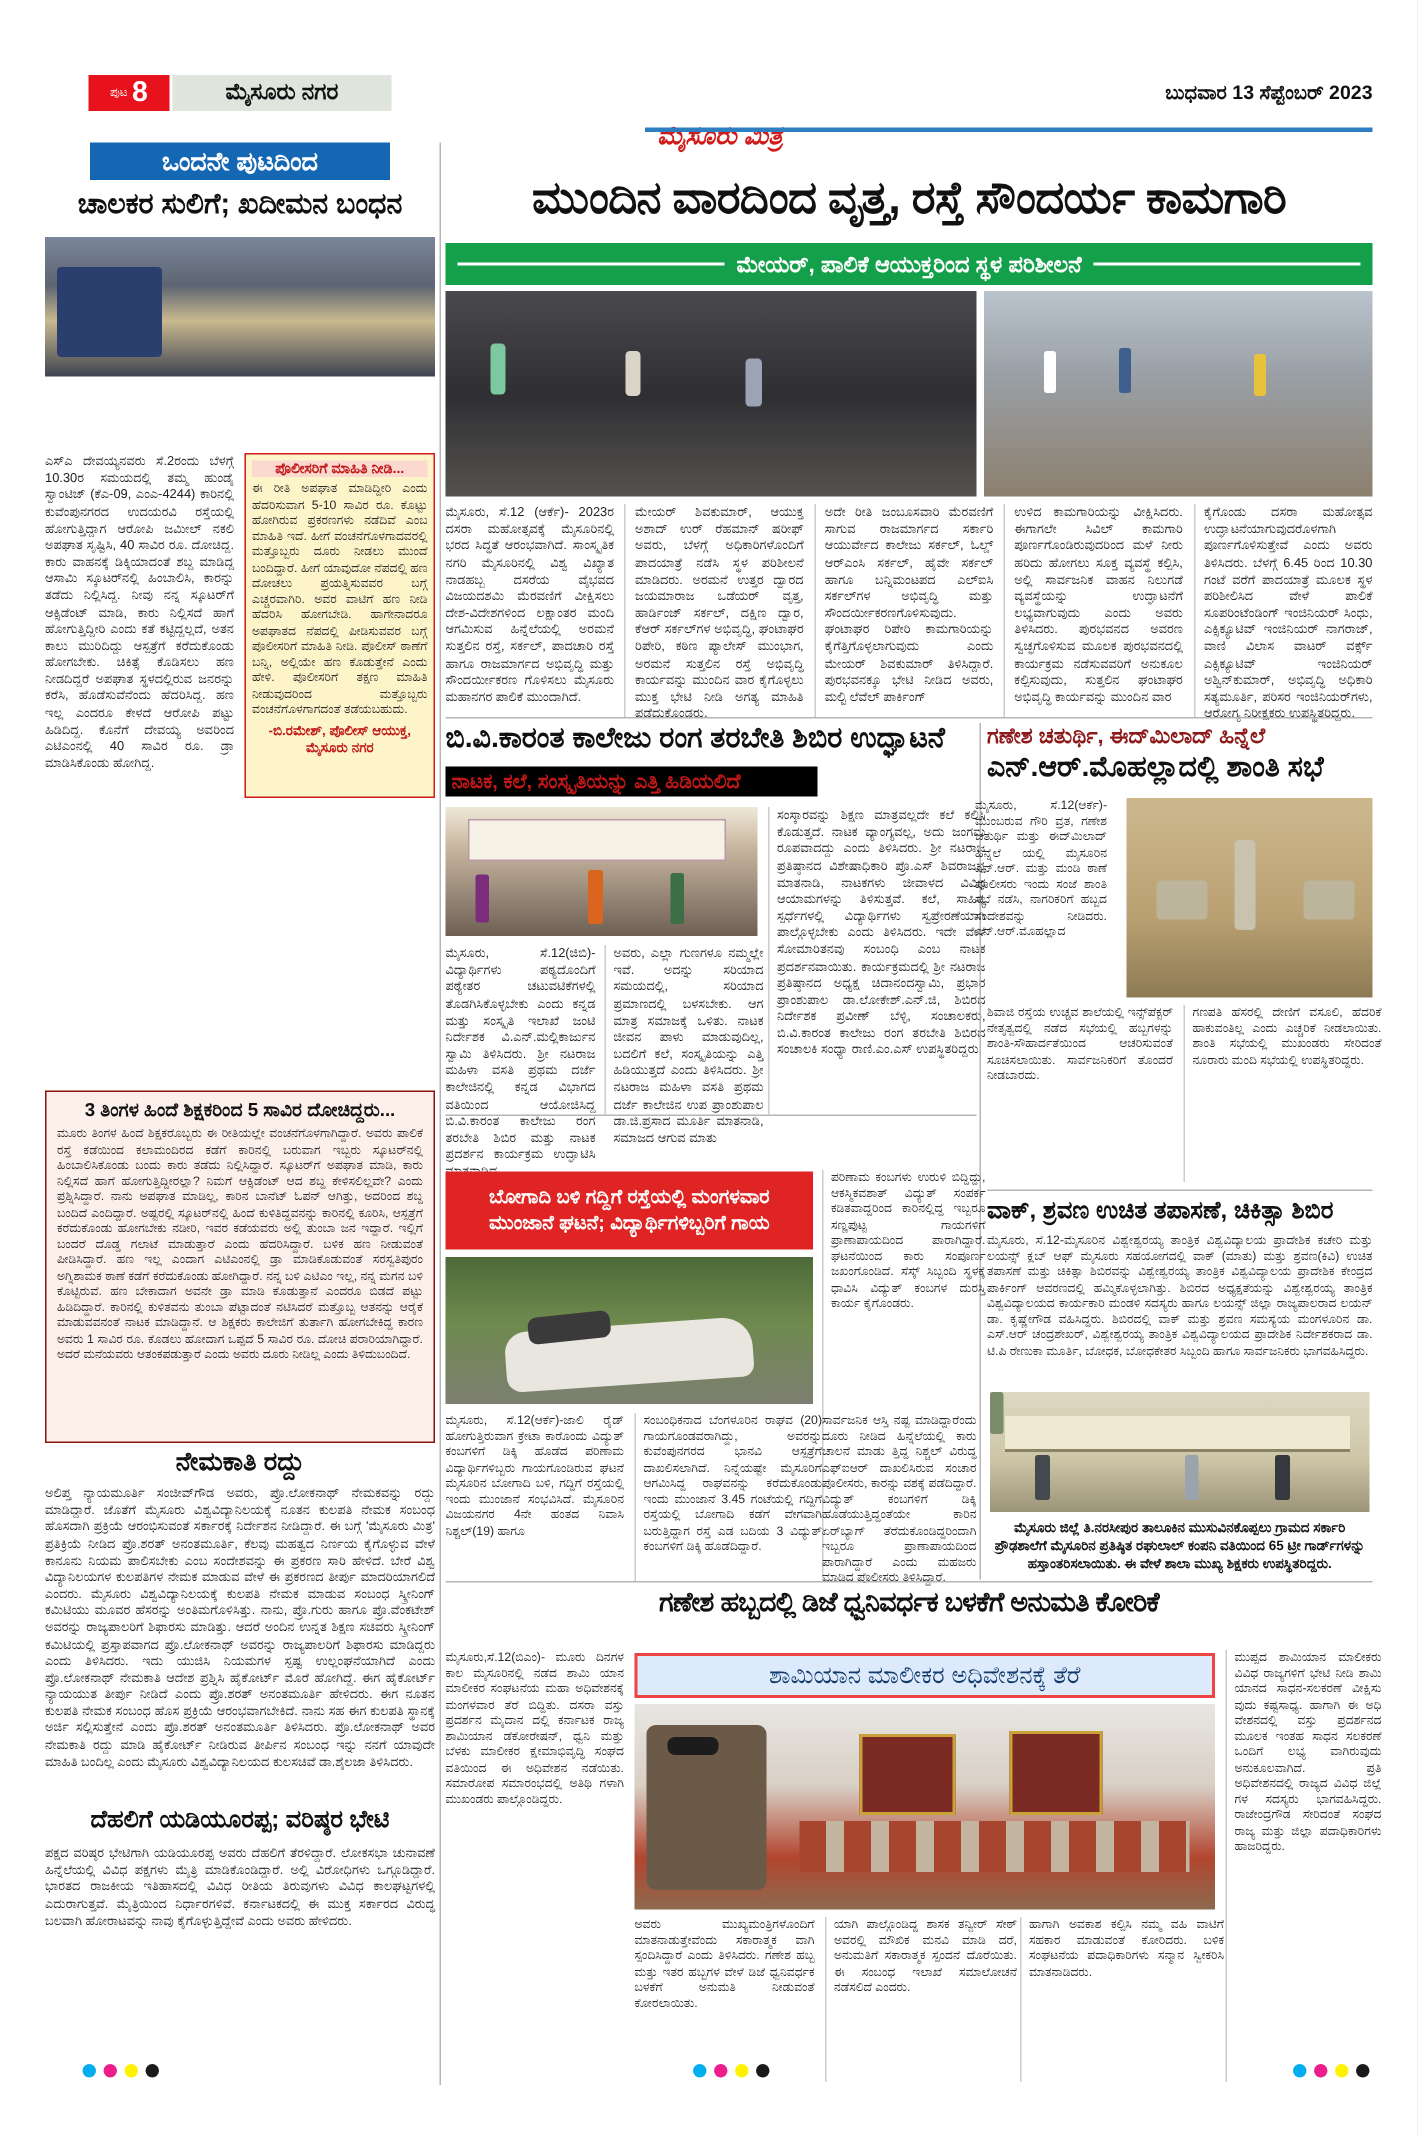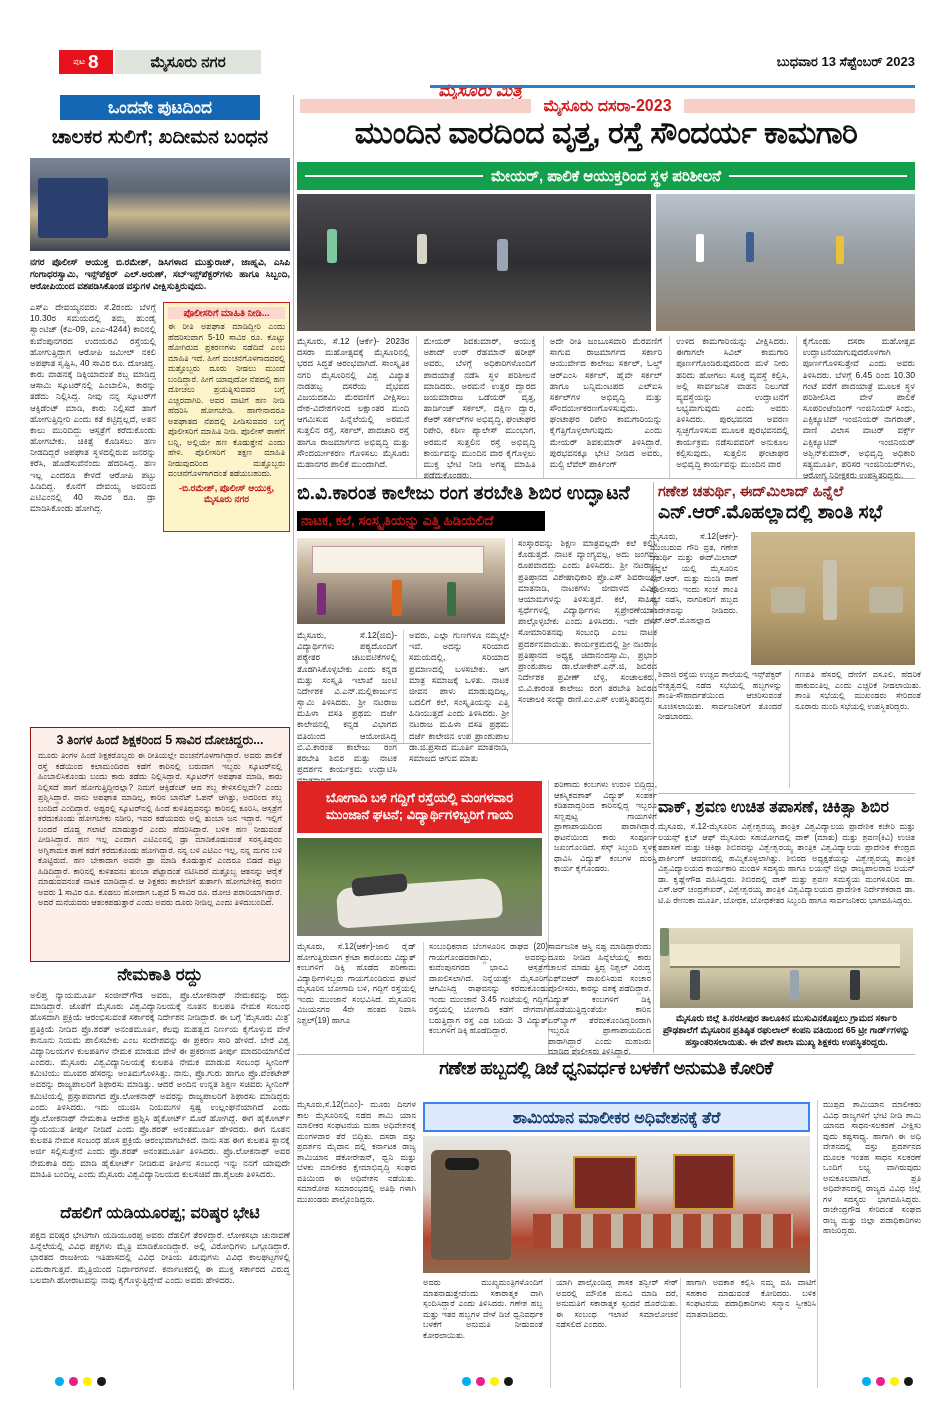--- a/index.html
+++ b/index.html
@@ -31,46 +31,40 @@
   <div class="abs b" style="left:660px;top:54px;width:255px;font-size:13px;text-align:right;">ಬುಧವಾರ 13 ಸೆಪ್ಟೆಂಬರ್ 2023</div>
   <div class="abs" style="left:430px;top:85px;width:485px;height:3px;background:#2d7fc1;"></div>
 
   <div class="abs vline" style="left:293px;top:95px;height:1295px;"></div>
 
   <div class="abs c" style="left:60px;top:95px;width:200px;height:25px;background:#1467b3;color:#fff;font-weight:bold;font-size:17px;line-height:25px;">ಒಂದನೇ ಪುಟದಿಂದ</div>
   <div class="abs c b" style="left:30px;top:126px;width:260px;font-size:19px;">ಚಾಲಕರ ಸುಲಿಗೆ; ಖದೀಮನ ಬಂಧನ</div>
   <div class="abs photo" style="left:30px;top:158px;width:260px;height:93px;background:linear-gradient(180deg,#7a8699 0%,#5d6472 35%,#c9b98f 60%,#3d4350 100%);">
     <div style="position:absolute;left:8px;top:20px;width:70px;height:60px;background:#2a3f6e;border-radius:3px;"></div>
   </div>
-  <div class="abs capt" style="left:30px;top:256px;width:260px;">ನಗರ ಪೊಲೀಸ್ ಆಯುಕ್ತ ಬಿ.ರಮೇಶ್, ಡಿಸಿಗಳಾದ ಮುತ್ತುರಾಜ್, ಜಾಹ್ನವಿ, ಎಸಿಪಿ ಗಂಗಾಧರಸ್ವಾಮಿ, ಇನ್ಸ್‌ಪೆಕ್ಟರ್ ಎಲ್.ಅರುಣ್, ಸಬ್‌ಇನ್ಸ್‌ಪೆಕ್ಟರ್‌ಗಳು ಹಾಗೂ ಸಿಬ್ಬಂದಿ, ಆರೋಪಿಯಿಂದ ವಶಪಡಿಸಿಕೊಂಡ ವಸ್ತುಗಳ ವೀಕ್ಷಿಸುತ್ತಿರುವುದು.</div>
 
   <div class="abs j" style="left:30px;top:302px;width:126px;height:420px;">ಎಸ್‌ಎ ದೇವಯ್ಯನವರು ಸೆ.2ರಂದು ಬೆಳಗ್ಗೆ 10.30ರ ಸಮಯದಲ್ಲಿ ತಮ್ಮ ಹುಂಡೈ ಸ್ವಾಂಟಿಜ್ (ಕೆಎ-09, ಎಂಎ-4244) ಕಾರಿನಲ್ಲಿ ಕುವೆಂಪುನಗರದ ಉದಯರವಿ ರಸ್ತೆಯಲ್ಲಿ ಹೋಗುತ್ತಿದ್ದಾಗ ಆರೋಪಿ ಜಮೀಲ್ ನಕಲಿ ಅಪಘಾತ ಸೃಷ್ಟಿಸಿ, 40 ಸಾವಿರ ರೂ. ದೋಚಿದ್ದ. ಕಾರು ವಾಹನಕ್ಕೆ ಡಿಕ್ಕಿಯಾದಂತೆ ಶಬ್ದ ಮಾಡಿದ್ದ ಆಸಾಮಿ ಸ್ಕೂಟರ್‌ನಲ್ಲಿ ಹಿಂಬಾಲಿಸಿ, ಕಾರನ್ನು ತಡೆದು ನಿಲ್ಲಿಸಿದ್ದ. ನೀವು ನನ್ನ ಸ್ಕೂಟರ್‌ಗೆ ಆಕ್ಸಿಡೆಂಟ್ ಮಾಡಿ, ಕಾರು ನಿಲ್ಲಿಸದೆ ಹಾಗೆ ಹೋಗುತ್ತಿದ್ದೀರಿ ಎಂದು ಕತೆ ಕಟ್ಟಿದ್ದಲ್ಲದೆ, ಅತನ ಕಾಲು ಮುರಿದಿದ್ದು ಆಸ್ಪತ್ರೆಗೆ ಕರೆದುಕೊಂಡು ಹೋಗಬೇಕು. ಚಿಕಿತ್ಸೆ ಕೊಡಿಸಲು ಹಣ ನೀಡದಿದ್ದರೆ ಅಪಘಾತ ಸ್ಥಳದಲ್ಲಿರುವ ಜನರನ್ನು ಕರೆಸಿ, ಹೊಡೆಸುವೆನೆಂದು ಹೆದರಿಸಿದ್ದ. ಹಣ ಇಲ್ಲ ಎಂದರೂ ಕೇಳದೆ ಆರೋಪಿ ಪಟ್ಟು ಹಿಡಿದಿದ್ದ. ಕೊನೆಗೆ ದೇವಯ್ಯ ಅವರಿಂದ ಎಟಿಎಂನಲ್ಲಿ 40 ಸಾವಿರ ರೂ. ಡ್ರಾ ಮಾಡಿಸಿಕೊಂಡು ಹೋಗಿದ್ದ.</div>
 
   <div class="abs" style="left:163px;top:302px;width:127px;height:230px;background:#fdf4c9;border:1.5px solid #d11a1a;padding:4px;box-sizing:border-box;">
     <div class="c b" style="font-size:9.5px;color:#c01818;background:#fbd9cf;margin-bottom:3px;">ಪೊಲೀಸರಿಗೆ ಮಾಹಿತಿ ನೀಡಿ...</div>
     <div class="j2">ಈ ರೀತಿ ಅಪಘಾತ ಮಾಡಿದ್ದೀರಿ ಎಂದು ಹೆದರಿಸುವಾಗ 5-10 ಸಾವಿರ ರೂ. ಕೊಟ್ಟು ಹೋಗಿರುವ ಪ್ರಕರಣಗಳು ನಡೆದಿವೆ ಎಂಬ ಮಾಹಿತಿ ಇದೆ. ಹೀಗೆ ವಂಚನೆಗೊಳಗಾದವರಲ್ಲಿ ಮತ್ತೊಬ್ಬರು ದೂರು ನೀಡಲು ಮುಂದೆ ಬಂದಿದ್ದಾರೆ. ಹೀಗೆ ಯಾವುದೋ ನೆಪದಲ್ಲಿ ಹಣ ದೋಚಲು ಪ್ರಯತ್ನಿಸುವವರ ಬಗ್ಗೆ ಎಚ್ಚರವಾಗಿರಿ. ಅವರ ವಾಟಿಗೆ ಹಣ ನೀಡಿ ಹೆದರಿಸಿ ಹೋಗಬೇಡಿ. ಹಾಗೇನಾದರೂ ಅಪಘಾತದ ನೆಪದಲ್ಲಿ ಪೀಡಿಸುವವರ ಬಗ್ಗೆ ಪೊಲೀಸರಿಗೆ ಮಾಹಿತಿ ನೀಡಿ. ಪೊಲೀಸ್ ಠಾಣೆಗೆ ಬನ್ನಿ, ಅಲ್ಲಿಯೇ ಹಣ ಕೊಡುತ್ತೇನೆ ಎಂದು ಹೇಳಿ. ಪೊಲೀಸರಿಗೆ ತಕ್ಷಣ ಮಾಹಿತಿ ನೀಡುವುದರಿಂದ ಮತ್ತೊಬ್ಬರು ವಂಚನೆಗೊಳಗಾಗದಂತೆ ತಡೆಯಬಹುದು.</div>
     <div class="c b" style="font-size:9px;color:#c01818;margin-top:3px;">-ಬಿ.ರಮೇಶ್, ಪೊಲೀಸ್ ಆಯುಕ್ತ, ಮೈಸೂರು ನಗರ</div>
   </div>
 
   <div class="abs" style="left:30px;top:727px;width:260px;height:235px;background:#fdf0ea;border:1.5px solid #8d1111;padding:5px 7px;box-sizing:border-box;">
     <div class="c b" style="font-size:12.5px;margin-bottom:3px;">3 ತಿಂಗಳ ಹಿಂದೆ ಶಿಕ್ಷಕರಿಂದ 5 ಸಾವಿರ ದೋಚಿದ್ದರು...</div>
     <div class="j2">ಮೂರು ತಿಂಗಳ ಹಿಂದೆ ಶಿಕ್ಷಕರೊಬ್ಬರು ಈ ರೀತಿಯಲ್ಲೇ ವಂಚನೆಗೊಳಗಾಗಿದ್ದಾರೆ. ಅವರು ಪಾಲಿಕೆ ರಸ್ತೆ ಕಡೆಯಿಂದ ಕಲಾಮಂದಿರದ ಕಡೆಗೆ ಕಾರಿನಲ್ಲಿ ಬರುವಾಗ ಇಬ್ಬರು ಸ್ಕೂಟರ್‌ನಲ್ಲಿ ಹಿಂಬಾಲಿಸಿಕೊಂಡು ಬಂದು ಕಾರು ತಡೆದು ನಿಲ್ಲಿಸಿದ್ದಾರೆ. ಸ್ಕೂಟರ್‌ಗೆ ಅಪಘಾತ ಮಾಡಿ, ಕಾರು ನಿಲ್ಲಿಸದೆ ಹಾಗೆ ಹೋಗುತ್ತಿದ್ದೀರಲ್ಲಾ? ನಿಮಗೆ ಆಕ್ಸಿಡೆಂಟ್ ಆದ ಶಬ್ದ ಕೇಳಿಸಲಿಲ್ಲವೇ? ಎಂದು ಪ್ರಶ್ನಿಸಿದ್ದಾರೆ. ನಾನು ಅಪಘಾತ ಮಾಡಿಲ್ಲ, ಕಾರಿನ ಬಾನೆಟ್ ಓಪನ್ ಆಗಿತ್ತು, ಅದರಿಂದ ಶಬ್ದ ಬಂದಿದೆ ಎಂದಿದ್ದಾರೆ. ಅಷ್ಟರಲ್ಲಿ ಸ್ಕೂಟರ್‌ನಲ್ಲಿ ಹಿಂದೆ ಕುಳಿತಿದ್ದವನನ್ನು ಕಾರಿನಲ್ಲಿ ಕೂರಿಸಿ, ಆಸ್ಪತ್ರೆಗೆ ಕರೆದುಕೊಂಡು ಹೋಗಬೇಕು ನಡೀರಿ, ಇವರ ಕಡೆಯವರು ಅಲ್ಲಿ ತುಂಬಾ ಜನ ಇದ್ದಾರೆ. ಇಲ್ಲಿಗೆ ಬಂದರೆ ದೊಡ್ಡ ಗಲಾಟೆ ಮಾಡುತ್ತಾರೆ ಎಂದು ಹೆದರಿಸಿದ್ದಾರೆ. ಬಳಿಕ ಹಣ ನೀಡುವಂತೆ ಪೀಡಿಸಿದ್ದಾರೆ. ಹಣ ಇಲ್ಲ ಎಂದಾಗ ಎಟಿಎಂನಲ್ಲಿ ಡ್ರಾ ಮಾಡಿಕೊಡುವಂತೆ ಸರಸ್ವತಿಪುರಂ ಅಗ್ನಿಶಾಮಕ ಠಾಣೆ ಕಡೆಗೆ ಕರೆದುಕೊಂಡು ಹೋಗಿದ್ದಾರೆ. ನನ್ನ ಬಳಿ ಎಟಿಎಂ ಇಲ್ಲ, ನನ್ನ ಮಗನ ಬಳಿ ಕೊಟ್ಟಿರುವೆ. ಹಣ ಬೇಕಾದಾಗ ಅವನೇ ಡ್ರಾ ಮಾಡಿ ಕೊಡುತ್ತಾನೆ ಎಂದರೂ ಬಿಡದೆ ಪಟ್ಟು ಹಿಡಿದಿದ್ದಾರೆ. ಕಾರಿನಲ್ಲಿ ಕುಳಿತವನು ತುಂಬಾ ಪೆಟ್ಟಾದಂತೆ ನಟಿಸಿದರೆ ಮತ್ತೊಬ್ಬ ಆತನನ್ನು ಆರೈಕೆ ಮಾಡುವವನಂತೆ ನಾಟಕ ಮಾಡಿದ್ದಾನೆ. ಆ ಶಿಕ್ಷಕರು ಕಾಲೇಜಿಗೆ ತುರ್ತಾಗಿ ಹೋಗಬೇಕಿದ್ದ ಕಾರಣ ಅವರು 1 ಸಾವಿರ ರೂ. ಕೊಡಲು ಹೋದಾಗ ಒಪ್ಪದೆ 5 ಸಾವಿರ ರೂ. ದೋಚಿ ಪರಾರಿಯಾಗಿದ್ದಾರೆ. ಅದರೆ ಮನೆಯವರು ಆತಂಕಪಡುತ್ತಾರೆ ಎಂದು ಅವರು ದೂರು ನೀಡಿಲ್ಲ ಎಂದು ತಿಳಿದುಬಂದಿದೆ.</div>
   </div>
 
   <div class="abs c b" style="left:30px;top:965px;width:260px;font-size:17px;">ನೇಮಕಾತಿ ರದ್ದು</div>
   <div class="abs j" style="left:30px;top:990px;width:260px;height:210px;">ಅಲಿಪ್ತ ನ್ಯಾಯಮೂರ್ತಿ ಸಂಜೀವ್‌ಗೌಡ ಅವರು, ಪ್ರೊ.ಲೋಕನಾಥ್ ನೇಮಕವನ್ನು ರದ್ದು ಮಾಡಿದ್ದಾರೆ. ಜೊತೆಗೆ ಮೈಸೂರು ವಿಶ್ವವಿದ್ಯಾನಿಲಯಕ್ಕೆ ನೂತನ ಕುಲಪತಿ ನೇಮಕ ಸಂಬಂಧ ಹೊಸದಾಗಿ ಪ್ರಕ್ರಿಯೆ ಆರಂಭಿಸುವಂತೆ ಸರ್ಕಾರಕ್ಕೆ ನಿರ್ದೇಶನ ನೀಡಿದ್ದಾರೆ. ಈ ಬಗ್ಗೆ 'ಮೈಸೂರು ಮಿತ್ರ' ಪ್ರತಿಕ್ರಿಯೆ ನೀಡಿದ ಪ್ರೊ.ಶರತ್ ಅನಂತಮೂರ್ತಿ, ಕೆಲವು ಮಹತ್ವದ ನಿರ್ಣಯ ಕೈಗೊಳ್ಳುವ ವೇಳೆ ಕಾನೂನು ನಿಯಮ ಪಾಲಿಸಬೇಕು ಎಂಬ ಸಂದೇಶವನ್ನು ಈ ಪ್ರಕರಣ ಸಾರಿ ಹೇಳಿದೆ. ಬೇರೆ ವಿಶ್ವ ವಿದ್ಯಾನಿಲಯಗಳ ಕುಲಪತಿಗಳ ನೇಮಕ ಮಾಡುವ ವೇಳೆ ಈ ಪ್ರಕರಣದ ತೀರ್ಪು ಮಾದರಿಯಾಗಲಿದೆ ಎಂದರು. ಮೈಸೂರು ವಿಶ್ವವಿದ್ಯಾನಿಲಯಕ್ಕೆ ಕುಲಪತಿ ನೇಮಕ ಮಾಡುವ ಸಂಬಂಧ ಸ್ಕ್ರೀನಿಂಗ್ ಕಮಿಟಿಯು ಮೂವರ ಹೆಸರನ್ನು ಅಂತಿಮಗೊಳಿಸಿತ್ತು. ನಾನು, ಪ್ರೊ.ಗುರು ಹಾಗೂ ಪ್ರೊ.ವೆಂಕಟೇಶ್ ಅವರನ್ನು ರಾಜ್ಯಪಾಲರಿಗೆ ಶಿಫಾರಸು ಮಾಡಿತ್ತು. ಆದರೆ ಅಂದಿನ ಉನ್ನತ ಶಿಕ್ಷಣ ಸಚಿವರು ಸ್ಕ್ರೀನಿಂಗ್ ಕಮಿಟಿಯಲ್ಲಿ ಪ್ರಸ್ತಾಪವಾಗದ ಪ್ರೊ.ಲೋಕನಾಥ್ ಅವರನ್ನು ರಾಜ್ಯಪಾಲರಿಗೆ ಶಿಫಾರಸು ಮಾಡಿದ್ದರು ಎಂದು ತಿಳಿಸಿದರು. ಇದು ಯುಜಿಸಿ ನಿಯಮಗಳ ಸ್ಪಷ್ಟ ಉಲ್ಲಂಘನೆಯಾಗಿದೆ ಎಂದು ಪ್ರೊ.ಲೋಕನಾಥ್ ನೇಮಕಾತಿ ಆದೇಶ ಪ್ರಶ್ನಿಸಿ ಹೈಕೋರ್ಟ್ ಮೊರೆ ಹೋಗಿದ್ದೆ. ಈಗ ಹೈಕೋರ್ಟ್ ನ್ಯಾಯಯುತ ತೀರ್ಪು ನೀಡಿದೆ ಎಂದು ಪ್ರೊ.ಶರತ್ ಅನಂತಮೂರ್ತಿ ಹೇಳಿದರು. ಈಗ ನೂತನ ಕುಲಪತಿ ನೇಮಕ ಸಂಬಂಧ ಹೊಸ ಪ್ರಕ್ರಿಯೆ ಆರಂಭವಾಗಬೇಕಿದೆ. ನಾನು ಸಹ ಈಗ ಕುಲಪತಿ ಸ್ಥಾನಕ್ಕೆ ಅರ್ಜಿ ಸಲ್ಲಿಸುತ್ತೇನೆ ಎಂದು ಪ್ರೊ.ಶರತ್ ಅನಂತಮೂರ್ತಿ ತಿಳಿಸಿದರು. ಪ್ರೊ.ಲೋಕನಾಥ್ ಅವರ ನೇಮಕಾತಿ ರದ್ದು ಮಾಡಿ ಹೈಕೋರ್ಟ್ ನೀಡಿರುವ ತೀರ್ಪಿನ ಸಂಬಂಧ ಇನ್ನು ನನಗೆ ಯಾವುದೇ ಮಾಹಿತಿ ಬಂದಿಲ್ಲ ಎಂದು ಮೈಸೂರು ವಿಶ್ವವಿದ್ಯಾನಿಲಯದ ಕುಲಸಚಿವೆ ಡಾ.ಶೈಲಜಾ ತಿಳಿಸಿದರು.</div>
 
   <div class="abs c b" style="left:30px;top:1204px;width:260px;font-size:16px;">ದೆಹಲಿಗೆ ಯಡಿಯೂರಪ್ಪ; ವರಿಷ್ಠರ ಭೇಟಿ</div>
   <div class="abs j" style="left:30px;top:1230px;width:260px;height:155px;">ಪಕ್ಷದ ವರಿಷ್ಠರ ಭೇಟಿಗಾಗಿ ಯಡಿಯೂರಪ್ಪ ಅವರು ದೆಹಲಿಗೆ ತೆರಳಿದ್ದಾರೆ. ಲೋಕಸಭಾ ಚುನಾವಣೆ ಹಿನ್ನೆಲೆಯಲ್ಲಿ ವಿವಿಧ ಪಕ್ಷಗಳು ಮೈತ್ರಿ ಮಾಡಿಕೊಂಡಿದ್ದಾರೆ. ಅಲ್ಲಿ ವಿರೋಧಿಗಳು ಒಗ್ಗೂಡಿದ್ದಾರೆ. ಭಾರತದ ರಾಜಕೀಯ ಇತಿಹಾಸದಲ್ಲಿ ವಿವಿಧ ರೀತಿಯ ತಿರುವುಗಳು ವಿವಿಧ ಕಾಲಘಟ್ಟಗಳಲ್ಲಿ ಎದುರಾಗುತ್ತವೆ. ಮೈತ್ರಿಯಿಂದ ನಿರ್ಧಾರಗಳಿವೆ. ಕರ್ನಾಟಕದಲ್ಲಿ ಈ ಮುಕ್ತ ಸರ್ಕಾರದ ವಿರುದ್ಧ ಬಲವಾಗಿ ಹೋರಾಟವನ್ನು ನಾವು ಕೈಗೊಳ್ಳುತ್ತಿದ್ದೇವೆ ಎಂದು ಅವರು ಹೇಳಿದರು.</div>
 
-  <div class="abs" style="left:300px;top:95px;width:615px;height:22px;display:flex;align-items:center;">
-    <div style="flex:1;height:14px;background:#f6cfc6;"></div>
-    <div class="b" style="color:#d11a1a;font-size:16px;padding:0 12px;">ಮೈಸೂರು ದಸರಾ-2023</div>
-    <div style="flex:1;height:14px;background:#f6cfc6;"></div>
-  </div>
   <div class="abs" style="left:297px;top:162px;width:618px;height:28px;background:#14a04a;display:flex;align-items:center;">
     <div class="dash"></div>
     <div class="b" style="color:#fff;font-size:15px;">ಮೇಯರ್, ಪಾಲಿಕೆ ಆಯುಕ್ತರಿಂದ ಸ್ಥಳ ಪರಿಶೀಲನೆ</div>
     <div class="dash"></div>
   </div>
   <div class="abs c b" style="left:297px;top:116px;width:618px;font-size:30px;letter-spacing:-0.5px;">ಮುಂದಿನ ವಾರದಿಂದ ವೃತ್ತ, ರಸ್ತೆ ಸೌಂದರ್ಯ ಕಾಮಗಾರಿ</div>
   <div class="abs photo" style="left:297px;top:194px;width:354px;height:137px;background:linear-gradient(180deg,#4a4a4e 0%,#2f2f33 50%,#55524e 100%);">
     <div style="position:absolute;left:30px;top:35px;width:10px;height:34px;background:#7ec8a0;border-radius:3px;"></div>
     <div style="position:absolute;left:120px;top:40px;width:10px;height:30px;background:#d8d4c8;border-radius:3px;"></div>
     <div style="position:absolute;left:200px;top:45px;width:11px;height:32px;background:#9aa4b5;border-radius:3px;"></div>
@@ -133,21 +127,21 @@
     <div style="position:absolute;left:30px;top:42px;width:10px;height:30px;background:#44494e;border-radius:2px;"></div>
     <div style="position:absol;left:80px;top:44px;width:9px;height:28px;background:#7a8c6a;border-radius:2px;"></div>
     <div style="position:absolute;left:130px;top:42px;width:9px;height:30px;background:#9aa4ad;border-radius:2px;"></div>
     <div style="position:absolute;left:190px;top:42px;width:10px;height:30px;background:#35383c;border-radius:2px;"></div>
   </div>
   <div class="abs capt" style="left:658px;top:1012px;width:257px;text-align:center;">ಮೈಸೂರು ಜಿಲ್ಲೆ ತಿ.ನರಸೀಪುರ ತಾಲೂಕಿನ ಮುಸುವಿನಕೊಪ್ಪಲು ಗ್ರಾಮದ ಸರ್ಕಾರಿ ಪ್ರೌಢಶಾಲೆಗೆ ಮೈಸೂರಿನ ಪ್ರತಿಷ್ಠಿತ ರಘುಲಾಲ್ ಕಂಪನಿ ವತಿಯಿಂದ 65 ಟ್ರೀ ಗಾರ್ಡ್‌ಗಳನ್ನು ಹಸ್ತಾಂತರಿಸಲಾಯಿತು. ಈ ವೇಳೆ ಶಾಲಾ ಮುಖ್ಯ ಶಿಕ್ಷಕರು ಉಪಸ್ಥಿತರಿದ್ದರು.</div>
 
   <div class="abs hline" style="left:297px;top:1054px;width:618px;"></div>
   <div class="abs c b" style="left:297px;top:1058px;width:618px;font-size:18px;letter-spacing:-0.5px;">ಗಣೇಶ ಹಬ್ಬದಲ್ಲಿ ಡಿಜೆ ಧ್ವನಿವರ್ಧಕ ಬಳಕೆಗೆ ಅನುಮತಿ ಕೋರಿಕೆ</div>
   <div class="abs j2" style="left:297px;top:1100px;width:119px;height:288px;">ಮೈಸೂರು,ಸೆ.12(ಬಿಎಂ)- ಮೂರು ದಿನಗಳ ಕಾಲ ಮೈಸೂರಿನಲ್ಲಿ ನಡೆದ ಶಾಮಿ ಯಾನ ಮಾಲೀಕರ ಸಂಘಟನೆಯ ಮಹಾ ಅಧಿವೇಶನಕ್ಕೆ ಮಂಗಳವಾರ ತೆರೆ ಬಿದ್ದಿತು. ದಸರಾ ವಸ್ತು ಪ್ರದರ್ಶನ ಮೈದಾನ ದಲ್ಲಿ ಕರ್ನಾಟಕ ರಾಜ್ಯ ಶಾಮಿಯಾನ ಡೆಕೋರೇಷನ್, ಧ್ವನಿ ಮತ್ತು ಬೆಳಕು ಮಾಲೀಕರ ಕ್ಷೇಮಾಭಿವೃದ್ಧಿ ಸಂಘದ ವತಿಯಿಂದ ಈ ಅಧಿವೇಶನ ನಡೆಯಿತು. ಸಮಾರೋಪ ಸಮಾರಂಭದಲ್ಲಿ ಅತಿಥಿ ಗಳಾಗಿ ಮುಖಂಡರು ಪಾಲ್ಗೊಂಡಿದ್ದರು.</div>
-  <div class="abs c" style="left:423px;top:1102px;width:387px;height:30px;background:#ddeafb;border:2px solid #3b82f6;color:#123a6b;font-weight:bold;font-size:16px;line-height:28px;box-sizing:border-box;">ಶಾಮಿಯಾನ ಮಾಲೀಕರ ಅಧಿವೇಶನಕ್ಕೆ ತೆರೆ</div>
+  <div class="abs c" style="left:423px;top:1102px;width:387px;height:30px;background:#ddeafb;border:2px solid #ef4444;color:#123a6b;font-weight:normal;font-size:16px;line-height:28px;box-sizing:border-box;">ಶಾಮಿಯಾನ ಮಾಲೀಕರ ಅಧಿವೇಶನಕ್ಕೆ ತೆರೆ</div>
   <div class="abs photo" style="left:423px;top:1136px;width:387px;height:137px;background:linear-gradient(180deg,#e8e6e2 0%,#d8cfc4 40%,#b2452f 75%,#8d6a4e 100%);">
     <div style="position:absolute;left:8px;top:14px;width:80px;height:110px;background:#6b5a48;border-radius:6px;"></div>
     <div style="position:absolute;left:22px;top:22px;width:34px;height:12px;background:#1c1c1c;border-radius:5px;"></div>
     <div style="position:absolute;left:150px;top:20px;width:60px;height:50px;background:#7a2a22;border:2px solid #caa23a;"></div>
     <div style="position:absolute;left:250px;top:18px;width:58px;height:52px;background:#7a2a22;border:2px solid #caa23a;"></div>
     <div style="position:absolute;left:110px;top:78px;width:260px;height:34px;background:repeating-linear-gradient(90deg,#a8452f 0 18px,#c2b49e 18px 30px);"></div>
   </div>
   <div class="abs j2" style="left:423px;top:1278px;width:120px;height:110px;">ಅವರು ಮುಖ್ಯಮಂತ್ರಿಗಳೊಂದಿಗೆ ಮಾತನಾಡುತ್ತೇವೆಂದು ಸಕಾರಾತ್ಮಕ ವಾಗಿ ಸ್ಪಂದಿಸಿದ್ದಾರೆ ಎಂದು ತಿಳಿಸಿದರು. ಗಣೇಶ ಹಬ್ಬ ಮತ್ತು ಇತರ ಹಬ್ಬಗಳ ವೇಳೆ ಡಿಜೆ ಧ್ವನಿವರ್ಧಕ ಬಳಕೆಗೆ ಅನುಮತಿ ನೀಡುವಂತೆ ಕೋರಲಾಯಿತು.</div>
   <div class="abs j2" style="left:550px;top:1278px;width:122px;height:110px;border-left:1px solid #ccc;padding-left:5px;">ಯಾಗಿ ಪಾಲ್ಗೊಂಡಿದ್ದ ಶಾಸಕ ತನ್ವೀರ್ ಸೇಠ್ ಅವರಲ್ಲಿ ಮೌಖಿಕ ಮನವಿ ಮಾಡಿ ದರೆ, ಅನುಮತಿಗೆ ಸಕಾರಾತ್ಮಕ ಸ್ಪಂದನೆ ದೊರೆಯಿತು. ಈ ಸಂಬಂಧ ಇಲಾಖೆ ಸಮಾಲೋಚನೆ ನಡೆಸಲಿದೆ ಎಂದರು.</div>
   <div class="abs j2" style="left:680px;top:1278px;width:130px;height:110px;border-left:1px solid #ccc;padding-left:5px;">ಹಾಗಾಗಿ ಅವಕಾಶ ಕಲ್ಪಿಸಿ ನಮ್ಮ ವಹಿ ವಾಟಿಗೆ ಸಹಕಾರ ಮಾಡುವಂತೆ ಕೋರಿದರು. ಬಳಿಕ ಸಂಘಟನೆಯ ಪದಾಧಿಕಾರಿಗಳು ಸನ್ಮಾನ ಸ್ವೀಕರಿಸಿ ಮಾತನಾಡಿದರು.</div>

